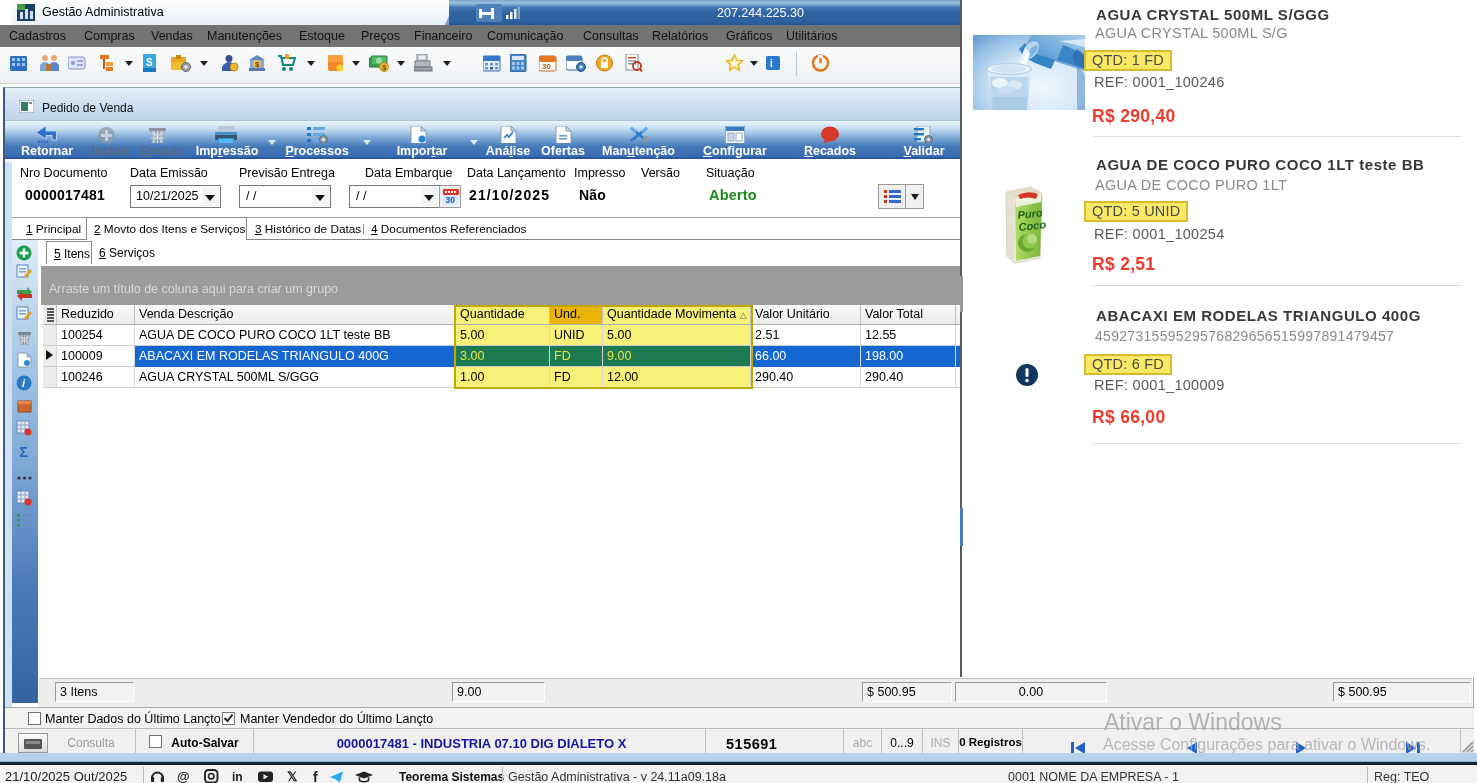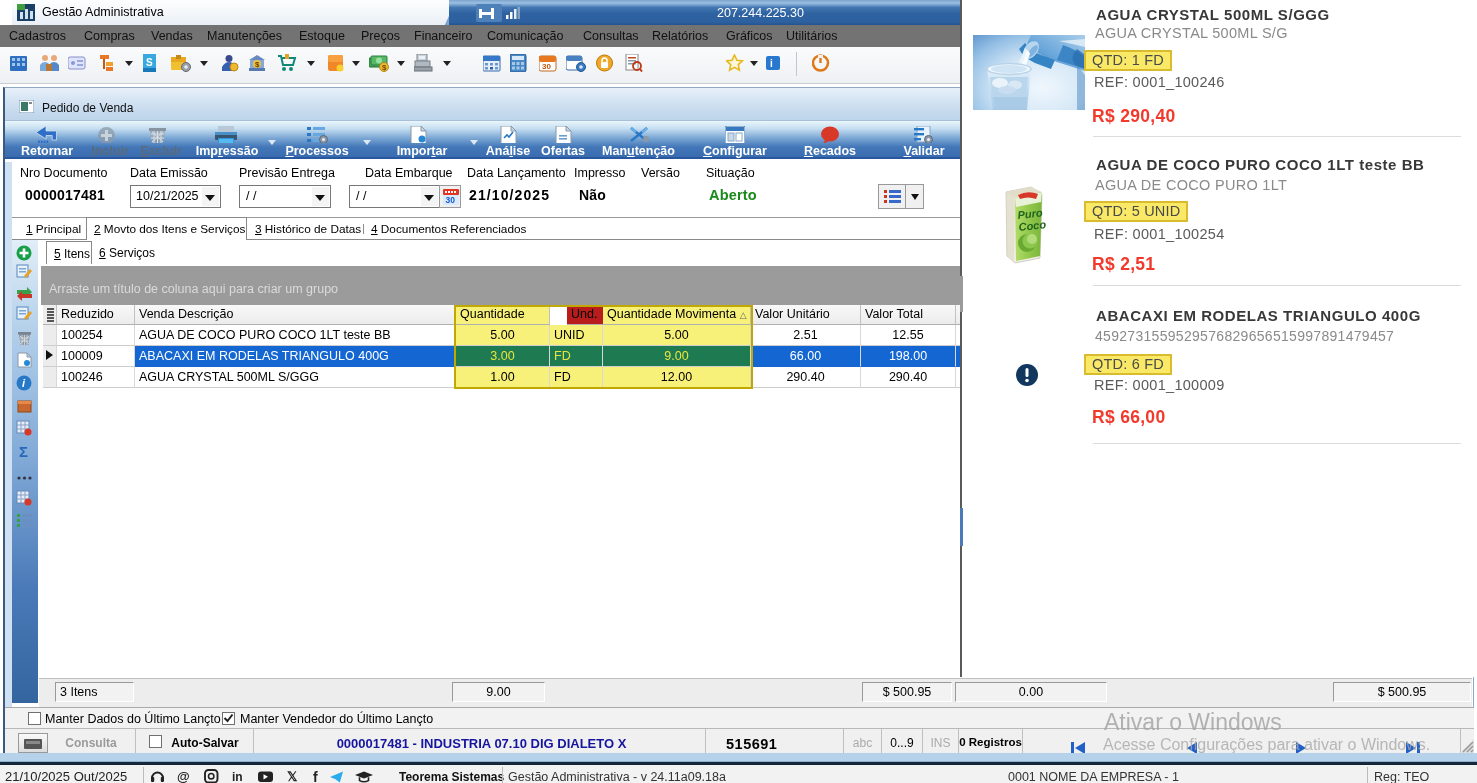--- a/index.html
+++ b/index.html
@@ -37,21 +37,21 @@
 #sbar{left:7px;top:152px;width:26px;height:463px;background:linear-gradient(#e2eef8 0%,#b2cfea 20%,#7fa8d6 48%,#4a7ab8 75%,#35659f 100%)}
 .si{position:absolute;left:4px;width:17px;height:16px;font-size:13px;text-align:center;line-height:16px}
 
 #stabs{left:41px;top:152px;width:916px;height:24px;background:#fff;font-size:12px;white-space:nowrap}
 
 #gbar{left:36px;top:178px;width:1433px;height:39px;background:#9b9b9b;color:#dadada;font-size:12.5px}
 
 #grid{left:36px;top:217px;border-left:2px solid #555;width:1431px;background:#fff;font-size:12.5px}
 .hrow{position:absolute;top:0;height:20px;background:linear-gradient(#f8f8f8,#ececec);border-bottom:1px solid #b0b0b0;border-right:1px solid #c0c0c0;color:#000;padding:2px 3px 0 4px}
 .cell{position:absolute;height:21px;border-bottom:1px solid #cdcdcd;border-right:1px solid #d8d8d8;padding:3px 4px 0 4px;background:#fff;white-space:nowrap;overflow:hidden}
-.num{text-align:center}
+.num{text-align:left}
 .yel{background:#f8f179}
 .ygr{background:#1e7a50;color:#e8e540}
 .sel{background:#1467d2;color:#fff;border-bottom:1px solid #1467d2}
 
 #totrow{left:34px;top:590px;width:1433px;height:29px;background:#ededed;border-top:1px solid #c0c0c0}
 .tot{position:absolute;top:3px;height:20px;border:1px solid #999;border-bottom-color:#fff;border-right-color:#fff;background:#f2f2f2;font-size:12.5px;padding:2px 4px 0 4px}
 
 #cbrow{left:0px;top:619px;width:1469px;height:21px;background:#f2f2f2;border-top:1px solid #aaa;font-size:12.5px}
 .cb{position:absolute;top:4px;width:13px;height:13px;background:#fff;border:1px solid #707070}
 
@@ -428,21 +428,21 @@
     <div class="hrow" style="left:0;width:14px;background:#ececec"><svg width="8" height="14" style="margin-top:1px">
             <rect y="0" width="7" height="2" fill="#555"></rect>
             <rect y="3" width="7" height="2" fill="#555"></rect>
             <rect y="6" width="7" height="2" fill="#555"></rect>
             <rect y="9" width="7" height="2" fill="#555"></rect>
             <rect y="12" width="7" height="2" fill="#555"></rect>
           </svg></div>
     <div class="hrow" style="left:14px;width:78px">Reduzido</div>
     <div class="hrow" style="left:92px;width:321px">Venda Descrição</div>
     <div class="hrow yel" style="left:413px;width:94px;background:#f8f179">Quantidade</div>
-    <div class="hrow yel" style="left:524px;width:53px;background:#b91c1c">Und.</div>
+    <div class="hrow yel" style="left:507px;width:53px;background:#eab308">Und.</div>
     <div class="hrow yel" style="left:560px;width:148px;background:#f8f179">Quantidade Movimenta <span style="font-size:9px;color:#666">△</span></div>
     <div class="hrow" style="left:708px;width:110px">Valor Unitário</div>
     <div class="hrow" style="left:818px;width:95px">Valor Total</div>
     <div class="hrow" style="left:913px;width:518px">Q</div>
 
     <div class="cell" style="left:0;top:20px;width:14px;background:#ececec"></div>
     <div class="cell" style="left:14px;top:20px;width:78px">100254</div>
     <div class="cell" style="left:92px;top:20px;width:321px">AGUA DE COCO PURO COCO 1LT teste BB</div>
     <div class="cell yel num" style="left:413px;top:20px;width:94px">5.00</div>
     <div class="cell yel" style="left:507px;top:20px;width:53px">UNID</div>
@@ -559,21 +559,21 @@
         </div>
     <span class="a" style="left:235px;top:4px">Manter Vendedor do Último Lançto</span>
   </div>
   <div class="a" id="strow">
     <div class="a" style="left:13px;top:4px;width:30px;height:20px;background:linear-gradient(#fafafa,#dcdcdc);border:1px solid #999">
       <svg style="position:absolute;left:5px;top:5px" width="18" height="10">
             <rect width="18" height="10" rx="1" fill="#555"></rect>
             <rect x="2" y="2" width="14" height="3" fill="#888"></rect>
           </svg>
     </div>
-    <div class="seg" style="left:42px;width:89px;color:#9a9a9a;font-weight:bold">Consulta</div>
+    <div class="seg" style="left:42px;width:89px;color:#9a9a9a;font-weight:normal">Consulta</div>
     <div class="seg" style="left:134px;width:115px;font-weight:bold"><span class="cb" style="left:10px;top:6px"></span><span style="margin-left:18px">Auto-Salvar</span></div>
     <div class="seg" style="left:253px;width:448px;color:#1515a0;font-weight:bold;font-size:13px">0000017481 - INDUSTRIA 07.10 DIG DIALETO X</div>
     <div class="seg" style="left:701px;width:138px;font-weight:bold;font-size:14.5px;text-align:left;padding-left:20px;letter-spacing:.5px">515691</div>
     <div class="seg" style="left:839px;width:38px;color:#aaa">abc</div>
     <div class="seg" style="left:877px;width:41px">0...9</div>
     <div class="seg" style="left:918px;width:36px;color:#aaa">INS</div>
     <div class="seg" style="left:954px;width:64px;font-weight:bold;font-size:11.5px">0 Registros</div>
     <div class="seg" style="left:1018px;width:438px">
       <svg style="position:absolute;left:48px;top:13px" width="16" height="12">
             <rect x="0" y="0" width="3" height="12" fill="#2060c8"></rect>

